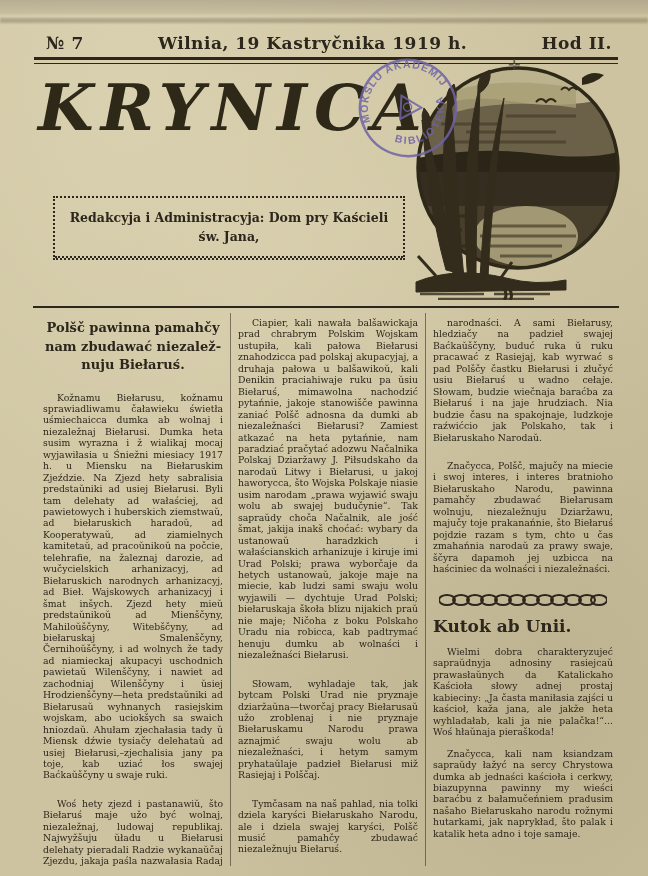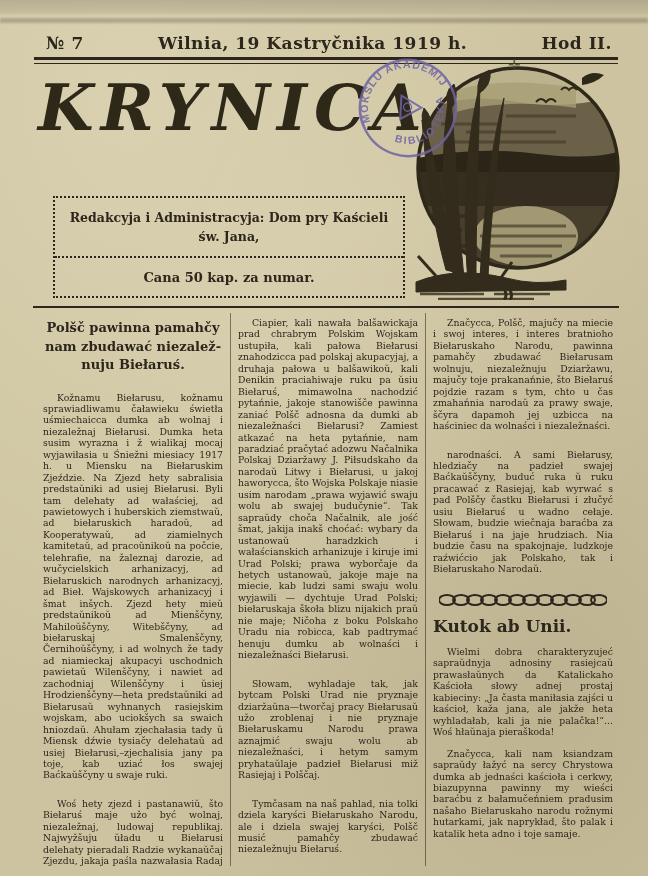--- a/index.html
+++ b/index.html
@@ -121,21 +121,20 @@
       <textPath href="#arcBot" startOffset="22%">BIBLIOTEKA</textPath>
     </text>
     <path d="M56,42 l12,20 l-24,0 Z" fill="none" stroke="#6f63a6" stroke-width="2"></path>
     <circle cx="56" cy="55" r="4" fill="none" stroke="#6f63a6" stroke-width="1.5"></circle>
   </svg>
 
   <div class="infobox">
     <div class="row1">
       <span>Redakcyja i Administracyja: Dom pry Kaścieli św. Jana,</span><br>
     </div>
-    <div class="row2">Cana 50 kap. za numar.</div>
   </div>
 
   <div class="body-rule"></div>
 
   <div class="cols">
 
     <div class="col">
       <p class="art-title">Polšč pawinna pamahčy nam zbudawać niezalež­nuju Biełaruś.</p>
       <p>Kožnamu Biełarusu, kožnamu sprawiadliwamu čaławieku świetła uśmiechaicca dumka ab wolnaj i niezaležnaj Biełarusi. Dumka heta susim wyrazna i ž wialikaj mocaj wyjawiłasia u Śniežni miesiacy 1917 h. u Miensku na Biełaruskim Zjeździe. Na Zjezd hety sabralisia predstaŭniki ad usiej Biełarusi. Byli tam delehaty ad wałaściej, ad pawietowych i huberskich ziemstwaŭ, ad biełaruskich haradoŭ, ad Kooperatywaŭ, ad ziamielnych kamitetaŭ, ad pracoŭnikoŭ na počcie, telehrafie, na žaleznaj darozie, ad wučycielskich arhanizacyj, ad Biełaruskich narodnych arhanizacyj, ad Bieł. Wajskowych arhanizacyj i šmat inšych. Zjezd hety mieŭ predstaŭnikoŭ ad Mienščyny, Mahiloŭščyny, Witebščyny, ad biełaruskaj Smalenščyny, Černihoŭščyny, i ad wolnych že tady ad niamieckaj akupacyi uschodnich pawietaŭ Wilenščyny, i nawiet ad zachodniaj Wilenščyny i ŭsiej Hrodzienščyny—heta predstaŭniki ad Biełarusaŭ wyhnanych rasiejskim wojskam, abo uciokšych sa swaich hniozdaŭ. Ahułam zjechałasia tady ŭ Miensk dźwie tysiačy delehataŭ ad usiej Biełarusi,–zjechalisia jany pa toje, kab uziać łos swajej Baćkaŭščyny u swaje ruki.</p>
       <p>Woś hety zjezd i pastanawiŭ, što Biełaruś maje užo być wolnaj, niezaležnaj, ludowaj republikaj. Najwyžšuju ŭładu u Biełarusi delehaty pieradali Radzie wykanaŭčaj Zjezdu, jakaja paśla nazwałasia Radaj Biełaruskaj Respubliki i addała wykanaŭčuju Uładu u ruki Rady Biełaruskich Ministraŭ.</p>
@@ -144,22 +143,22 @@
 
     <div class="col">
       <p>Ciapier, kali nawała balšawickaja prad chrabrym Polskim Wojskam ustupiła, kali pałowa Biełarusi znahodzicca pad polskaj akupacyjaj, a druhaja pałowa u balšawikoŭ, kali Denikin praciahiwaje ruku pa ŭsiu Biełaruś, mimawolna nachodzić pytańnie, jakoje stanowišče pawinna zaniać Polšč adnosna da dumki ab niezaležnaści Biełarusi? Zamiest atkazać na heta pytańnie, nam paradziać pračytać adozwu Načalnika Polskaj Dziaržawy J. Piłsudskaho da narodaŭ Litwy i Biełarusi, u jakoj haworycca, što Wojska Polskaje niasie usim narodam „prawa wyjawić swaju wolu ab swajej budučynie“. Tak sapraŭdy choča Načalnik, ale jość šmat, jakija inakš choćać: wybary da ustanowaŭ haradzkich i wałaścianskich arhanizuje i kiruje imi Urad Polski; prawa wyborčaje da hetych ustanowaŭ, jakoje maje na miecie, kab ludzi sami swaju wolu wyjawili — dychtuje Urad Polski; biełaruskaja škoła blizu nijakich praŭ nie maje; Ničoha z boku Polskaho Uradu nia robicca, kab padtrymać henuju dumku ab wolnaści i niezaležnaści Biełarusi.</p>
       <p>Słowam, wyhladaje tak, jak bytcam Polski Urad nie pryznaje dziaržaŭna—tworčaj pracy Biełarusaŭ užo zroblenaj i nie pryznaje Biełaruskamu Narodu prawa aznajmić swaju wolu ab niezaležnaści, i hetym samym pryhataŭlaje padzieł Biełarusi miž Rasiejaj i Polščaj.</p>
       <p>Tymčasam na naš pahlad, nia tolki dziela karyści Biełaruskaho Narodu, ale i dziela swajej karyści, Polšč musić pamahčy zbudawać niezaležnuju Biełaruś.</p>
       <p>Horadzienščyna i Wilenščyna buduć naležyć da Polščy, hdzie pobač s Biełarusami katalikami, žywie blizu miljon Biełarusaŭ prawasłaŭnych, jakija polščycca nawiet i nia dumajuć. Dziela hetaho, kab katalikoŭ i udałosia spolščyć i da Polščy pryswoić, dyk prawasłaŭnyja Biełarusy, zaŭsiody buduć u Polščy niečym čužym i worahim.</p>
 
     </div>
 
     <div class="col">
+      <p>narodnaści. A sami Biełarusy, hledziačy na padzieł swajej Baćkaŭščyny, buduć ruka ŭ ruku pracawać z Rasiejaj, kab wyrwać s pad Polščy častku Biełarusi i złučyć usiu Biełaruś u wadno cełaje. Słowam, budzie wiečnaja baraćba za Biełaruś i na jaje hrudziach. Nia budzie času na spakojnaje, ludzkoje raźwićcio jak Polskaho, tak i Biełaruskaho Narodaŭ.</p>
       <p>Značycca, Polšč, majučy na miecie i swoj interes, i interes bratnioho Biełaruskaho Narodu, pawinna pamahčy zbudawać Biełarusam wolnuju, niezaležnuju Dziaržawu, majučy toje prakanańnie, što Biełaruś pojdzie razam s tym, chto u čas zmahańnia narodaŭ za prawy swaje, ščyra dapamoh jej uzbicca na haściniec da wolnaści i niezaležnaści.</p>
-      <p>narodnaści. A sami Biełarusy, hledziačy na padzieł swajej Baćkaŭščyny, buduć ruka ŭ ruku pracawać z Rasiejaj, kab wyrwać s pad Polščy častku Biełarusi i złučyć usiu Biełaruś u wadno cełaje. Słowam, budzie wiečnaja baraćba za Biełaruś i na jaje hrudziach. Nia budzie času na spakojnaje, ludzkoje raźwićcio jak Polskaho, tak i Biełaruskaho Narodaŭ.</p>
 
       <svg class="ornament" width="168" height="14" viewBox="0 0 168 14">
         <g fill="none" stroke="#2c261c" stroke-width="2">
           <ellipse cx="8" cy="7" rx="8" ry="5"></ellipse>
             <ellipse cx="22" cy="7" rx="8" ry="5"></ellipse>
           <ellipse cx="36" cy="7" rx="8" ry="5"></ellipse>
             <ellipse cx="50" cy="7" rx="8" ry="5"></ellipse>
           <ellipse cx="64" cy="7" rx="8" ry="5"></ellipse>
             <ellipse cx="78" cy="7" rx="8" ry="5"></ellipse>
           <ellipse cx="92" cy="7" rx="8" ry="5"></ellipse>

